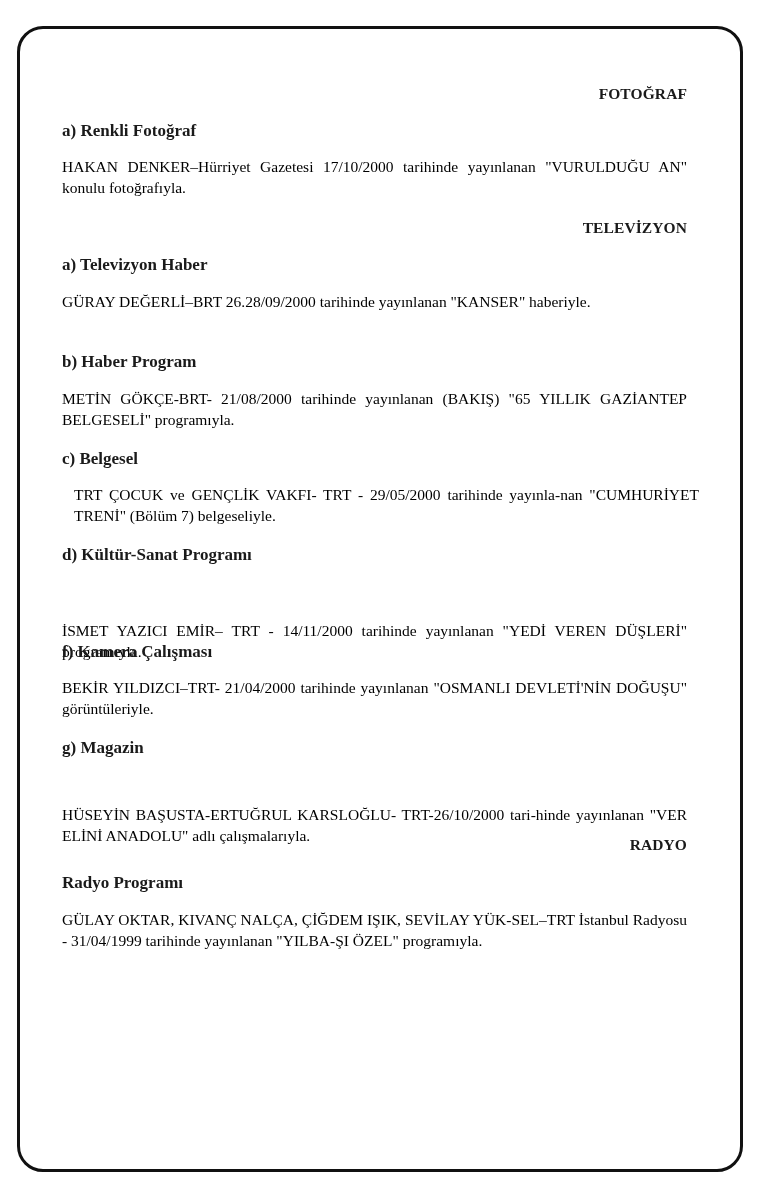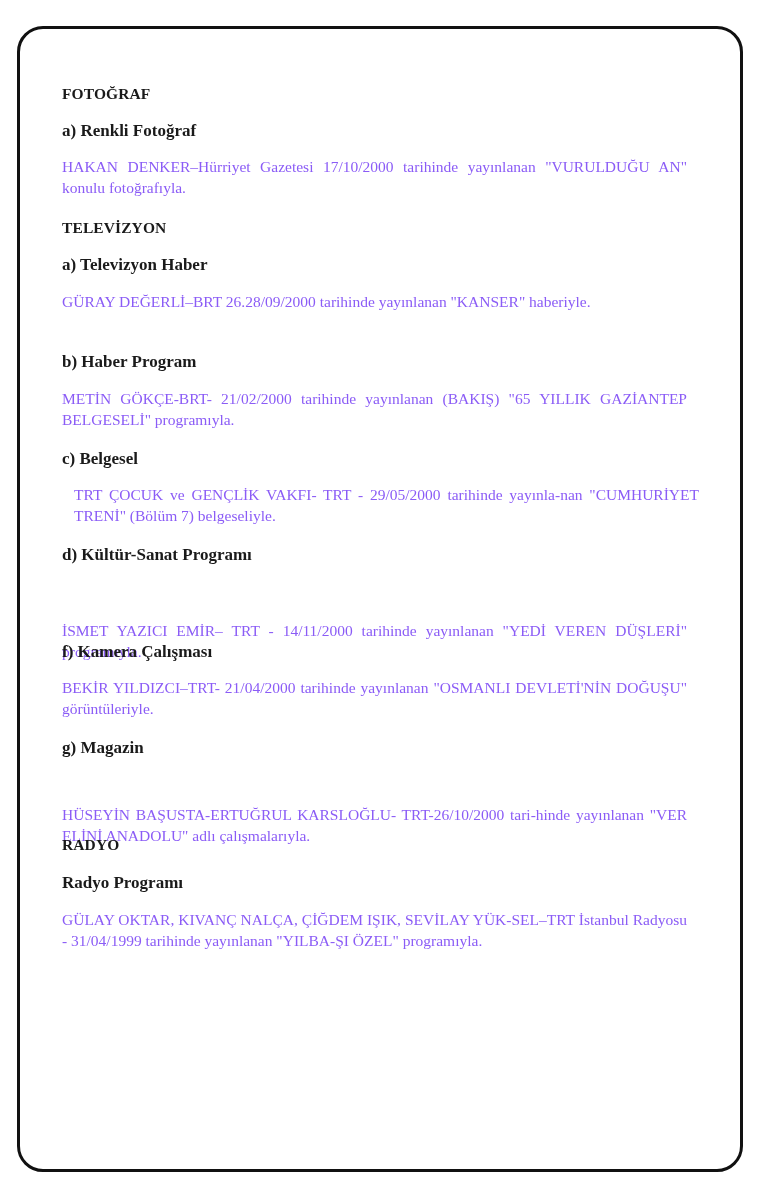--- a/index.html
+++ b/index.html
@@ -30,34 +30,35 @@
     left: 62px;
     top: 84px;
     width: 625px;
   }
   .section-title {
     font-weight: bold;
     font-size: 15.5px;
     letter-spacing: 0.1px;
     margin: 0;
     line-height: 20px;
+    text-align: right;
   }
   .sub-title {
     font-weight: bold;
     font-size: 17px;
     margin: 0;
     line-height: 22px;
   }
   .para {
     font-size: 15.5px;
     line-height: 21px;
     margin: 0;
     text-align: justify;
     text-align-last: left;
-    color: #8b5cf6;
+    color: #000000;
   }
   .block { position: absolute; left: 0; width: 625px; }
 </style>
 </head>
 <body>
 
 <div class="frame"></div>
 
 <div class="content">
 
@@ -78,21 +79,21 @@
     <p class="sub-title">a) Televizyon Haber</p>
   </div>
   <div class="block" style="top:207px;">
     <p class="para">GÜRAY DEĞERLİ–BRT 26.28/09/2000 tarihinde yayınlanan "KANSER" haberiyle.</p>
   </div>
 
   <div class="block" style="top:267px;">
     <p class="sub-title">b) Haber Program</p>
   </div>
   <div class="block" style="top:304px;">
-    <p class="para">METİN GÖKÇE-BRT- 21/02/2000 tarihinde yayınlanan (BAKIŞ) "65 YILLIK GAZİANTEP BELGESELİ" programıyla.</p>
+    <p class="para">METİN GÖKÇE-BRT- 21/08/2000 tarihinde yayınlanan (BAKIŞ) "65 YILLIK GAZİANTEP BELGESELİ" programıyla.</p>
   </div>
 
   <div class="block" style="top:364px;">
     <p class="sub-title">c) Belgesel</p>
   </div>
   <div class="block" style="top:400px;margin-left:12px;">
     <p class="para">TRT ÇOCUK ve GENÇLİK VAKFI- TRT - 29/05/2000 tarihinde yayınla-nan "CUMHURİYET TRENİ" (Bölüm 7) belgeseliyle.</p>
   </div>
 
   <div class="block" style="top:460px;">

